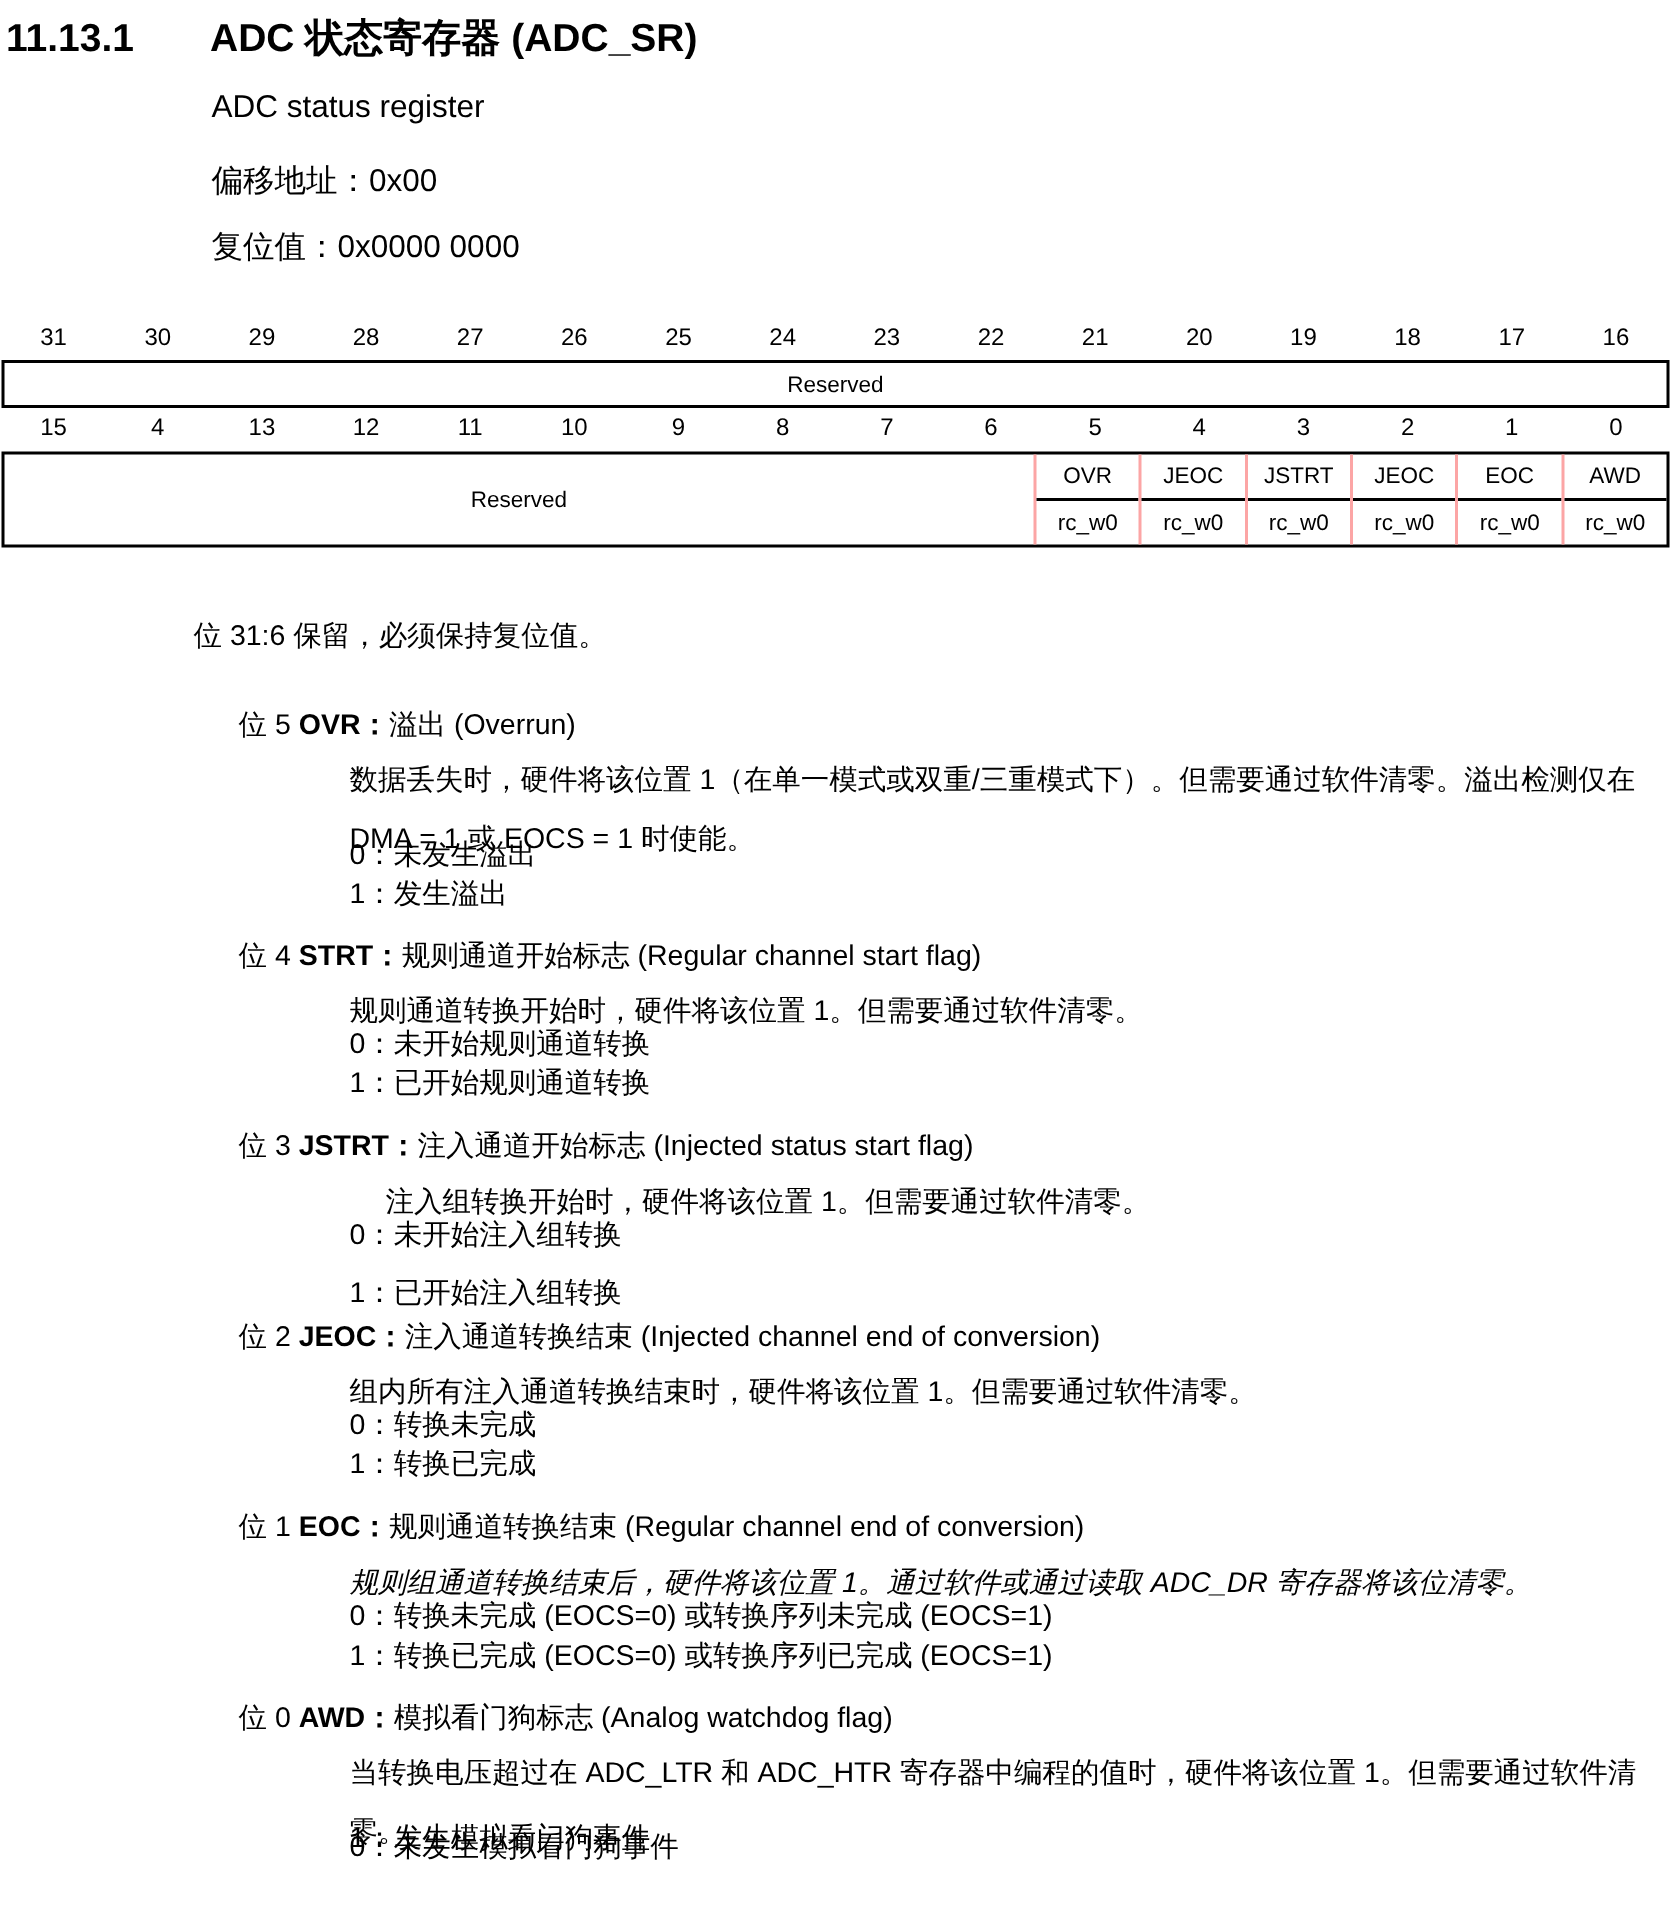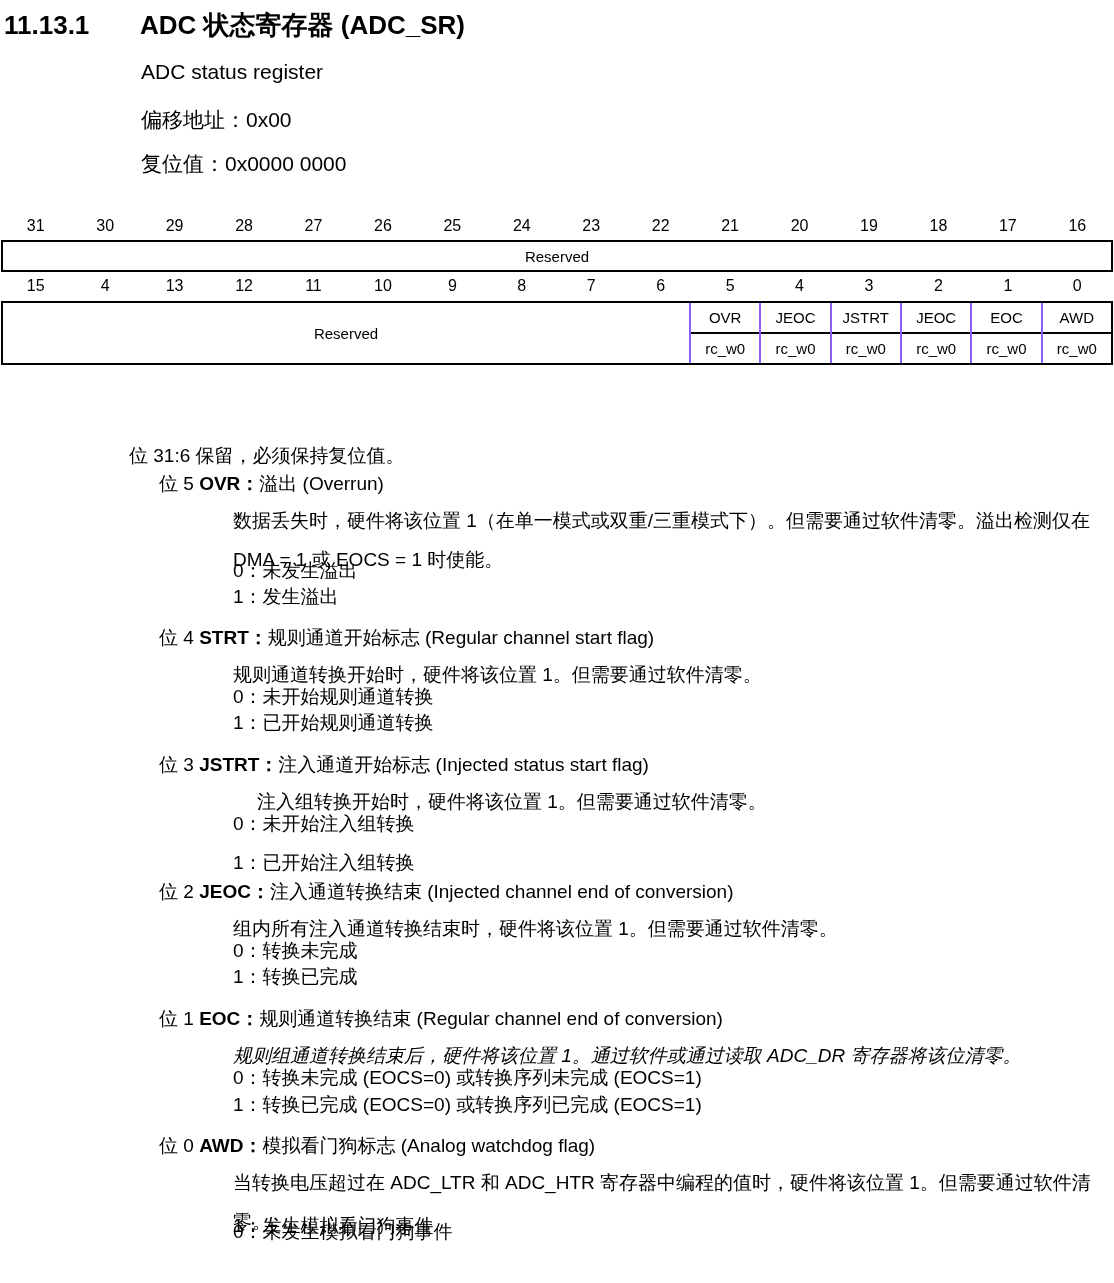--- a/index.html
+++ b/index.html
@@ -14,21 +14,21 @@
   .cjk { font-family:"DejaVu Serif", serif; }
 
   .bitnums { left:1px; width:1111px; height:20px; display:flex; font-size:16px; }
   .bitnums span { flex:1; text-align:center; }
 
   .regbox { border:2px solid #000; box-sizing:border-box; }
   .row-top { left:1px; top:240px; width:1112px; height:32px; display:flex; align-items:center; justify-content:center; font-size:15px; }
   .row-bot { left:1px; top:301px; width:1112px; height:64px; display:flex; }
   .row-bot .reserved { width:686px; display:flex; align-items:center; justify-content:center; font-size:15px; }
   .row-bot .fields { flex:1; display:flex; }
-  .field { flex:1; border-left:2px solid #8b5cf6; display:flex; flex-direction:column;text-align:center; }
+  .field { flex:1; border-left:2px solid #fca5a5; display:flex; flex-direction:column;text-align:center; }
   .field .nm, .field .acc { flex:1; display:flex; align-items:center; justify-content:center; font-size:15px; }
   .field .nm { border-bottom:2px solid #000; }
 
   .desc { font-size:19px; white-space:nowrap; line-height:26px; }
   .desc b { font-family:"Liberation Sans", sans-serif; font-weight:bold; }
   .body { left:233px; width:878px; font-size:19px; line-height:39px; white-space:normal; }
 </style>
 </head>
 <body>
 
@@ -108,21 +108,21 @@
       <div class="nm">EOC</div>
       <div class="acc">rc_w0</div>
     </div>
     <div class="field">
       <div class="nm">AWD</div>
       <div class="acc">rc_w0</div>
     </div>
   </div>
 </div>
 
-<div class="abs desc" style="left:129px; top:442px;">
+<div class="abs desc" style="left:129px; top:411px;">
   <span>位 31:6</span>
   <span class="cjk">保留，必须保持复位值。</span>
 </div>
 
 <div class="abs desc" style="left:159px; top:471px;">
   <span>位 5</span>
   <b>OVR：</b><span>溢出 (Overrun)</span>
 </div>
 <div class="abs body" style="top:501px;">数据丢失时，硬件将该位置 1（在单一模式或双重/三重模式下）。但需要通过软件清零。溢出检测仅在 DMA = 1 或 EOCS = 1 时使能。</div>
 <div class="abs desc" style="left:233px; top:558px;">0：未发生溢出</div>

